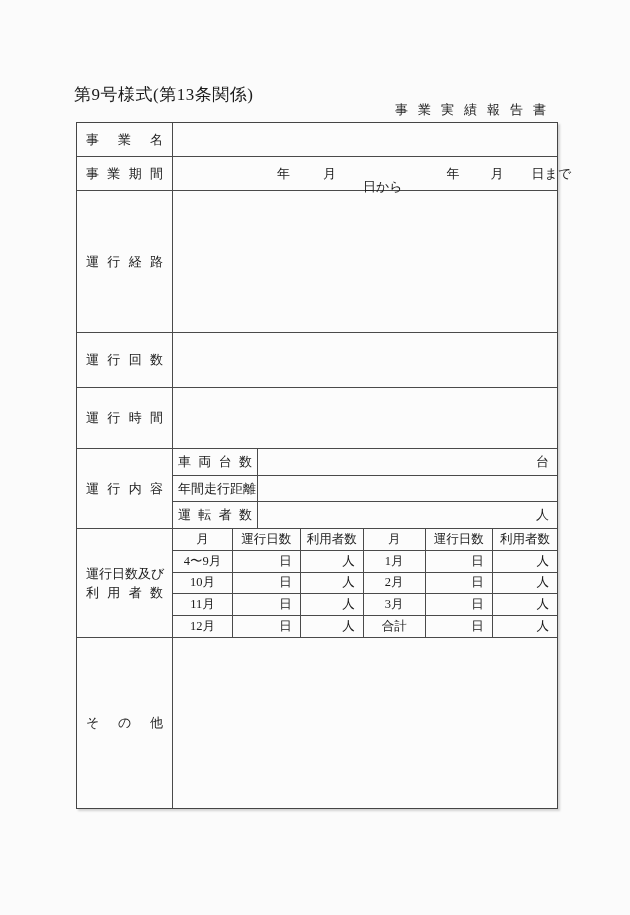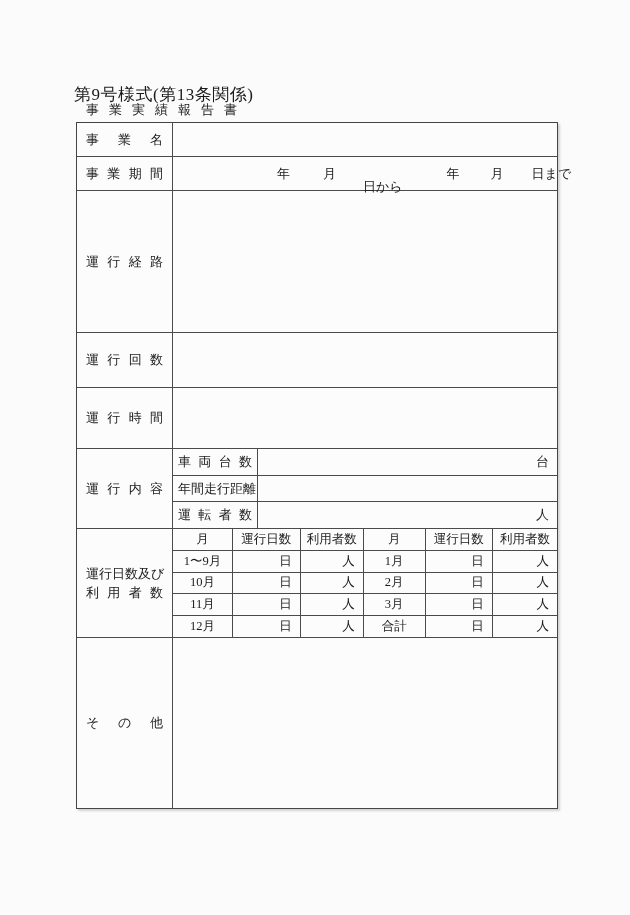--- a/index.html
+++ b/index.html
@@ -12,21 +12,21 @@
     -webkit-font-smoothing:antialiased;
   }
   .page{position:absolute;inset:0;}
 
   .form-number{
     position:absolute;left:74px;top:83px;
     font-size:17px;letter-spacing:0.5px;
   }
   .doc-title{
     position:absolute;left:76px;top:101px;width:480px;
-    text-align:left;font-size:13px;letter-spacing:10px;text-indent:10px;
+    text-align:right;font-size:13px;letter-spacing:10px;text-indent:10px;
   }
 
   .form-table{
     position:absolute;left:76px;top:122px;width:480px;height:685px;
     border:1px solid #454545;
     box-shadow:1.5px 2px 2px rgba(0,0,0,0.16);
     display:flex;flex-direction:column;
     box-sizing:content-box;
     font-size:13px;
     background:#fcfcfc;
@@ -238,21 +238,21 @@
       <div class="usage-table">
         <div class="u-row">
           <div class="uc c1">月</div>
           <div class="uc c2">運行日数</div>
           <div class="uc c3">利用者数</div>
           <div class="uc c4">月</div>
           <div class="uc c5">運行日数</div>
           <div class="uc c6">利用者数</div>
         </div>
         <div class="u-row">
-          <div class="uc c1">1〜9月</div>
+          <div class="uc c1">4〜9月</div>
           <div class="uc c2 val">日</div>
           <div class="uc c3 val">人</div>
           <div class="uc c4">1月</div>
           <div class="uc c5 val">日</div>
           <div class="uc c6 val">人</div>
         </div>
         <div class="u-row">
           <div class="uc c1">10月</div>
           <div class="uc c2 val">日</div>
           <div class="uc c3 val">人</div>

